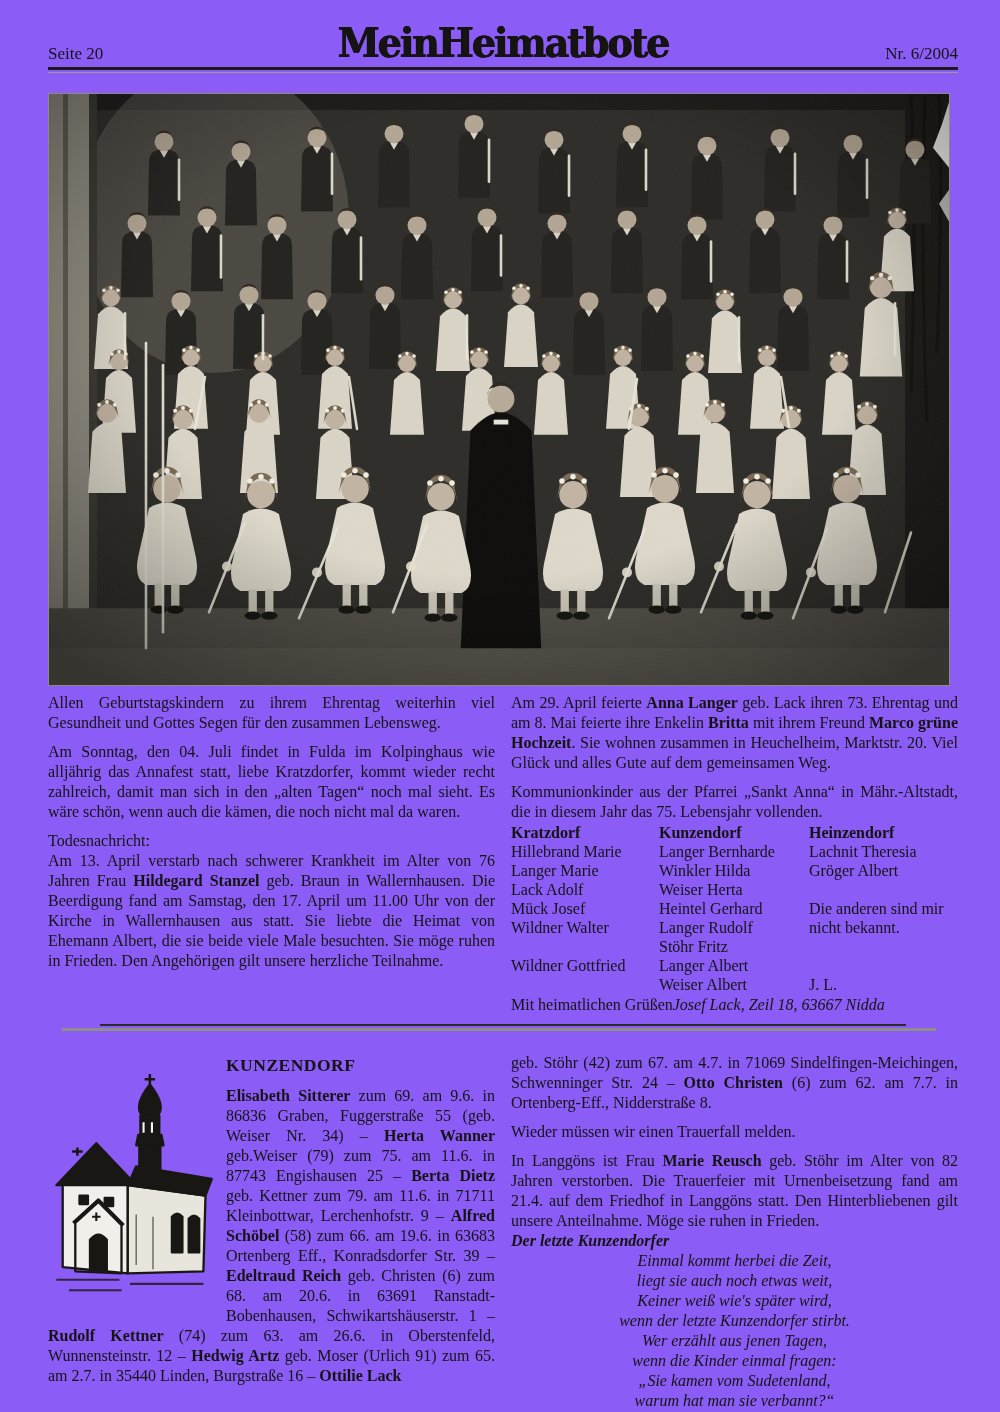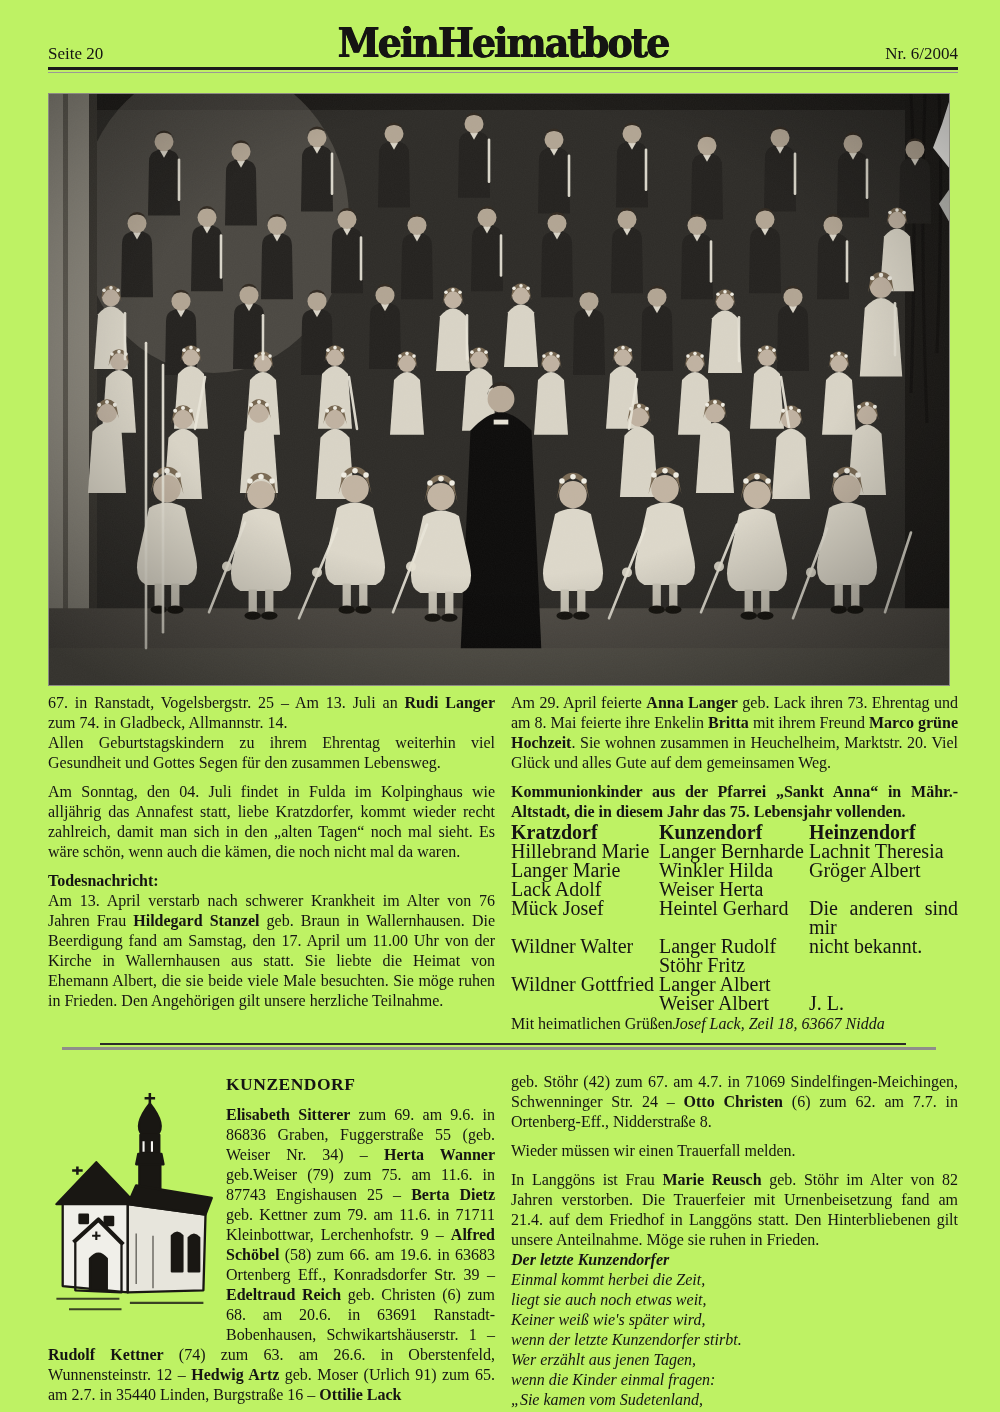--- a/index.html
+++ b/index.html
@@ -1,20 +1,20 @@
 <!DOCTYPE html>
 <html><head>
 <meta charset="utf-8">
 <style>
   html,body{margin:0;padding:0;background:#e8e7e3;}
   .page{
     position:relative;
     width:1000px;height:1412px;
     margin:0 auto;
-    background:#bef264;
+    background:#8b5cf6;
     box-sizing:border-box;
     padding:26px 42px 0 48px;
     font-family:"Liberation Serif","DejaVu Serif",serif;
     color:#151413;
     overflow:hidden;
   }
   
   .hdr{position:relative;height:40px;}
   .hdr .pageno{position:absolute;left:0;bottom:2px;font-size:17px;}
   .hdr .issue{position:absolute;right:0;bottom:2px;font-size:17px;font-family:Liberation Serif, serif;}
@@ -29,42 +29,42 @@
   .rule2{height:1px;background:#9b9a96;margin-top:2px;}
   
   figure.photo{margin:20px 0 0 0;width:902px;height:593px;border:1px solid #8d8a84;box-sizing:border-box;background:#2e2c28;}
   figure.photo svg{display:block;width:100%;height:100%;}
   
   .cols{display:flex;gap:16px;margin-top:7px;}
   .col{flex:1;min-width:0;font-size:16px;line-height:20px;text-align:justify;}
   .col p{margin:0;}
   .col p.sp{margin-top:9px;}
   b{font-weight:bold;}
-  .boldline{font-weight:bold;}
-  
-  .ctable{margin-top:1px;font-size:20px;line-height:19px;}
+  .boldline{font-weight:normal;}
+  
+  .ctable{margin-top:1px;font-size:16px;line-height:19px;}
   .crow{display:flex;}
   .crow .c1{width:148px;flex:none;}
   .crow .c2{width:150px;flex:none;}
   .crow .c3{flex:1;min-width:0;}
   .chead span{font-weight:bold;}
   .jl{}
   .signoff{display:flex;justify-content:flex-start;font-size:16px;line-height:20px;margin-top:1px;}
   .signoff .sig-r{font-style:italic;}
   
   .divider{margin-top:9px;}
   .divider .d1{height:2px;background:#2c2b29;margin:0 52px;}
   .divider .d2{height:3px;background:#8f8e8a;margin:2px 22px 0 14px;}
   
   .lower{margin-top:22px;}
   .church{float:left;width:168px;height:250px;margin:6px 10px 2px 0;}
   .church svg{display:block;width:168px;height:244px;}
   h2.sec{margin:0 0 4px 0;font-size:17.5px;line-height:24px;letter-spacing:.5px;font-weight:bold;text-align:left;}
   .poemtitle{margin:9px 0 0 0;font-weight:bold;font-style:italic;text-align:left;}
-  .poem{margin:9px 0 0 0;font-style:italic;white-space:pre-line;text-align:left;}
+  .poem{margin:9px 0 0 0;font-style:italic;white-space:pre-line;text-align:center;}
 </style>
 </head>
 <body>
 
 <div class="page">
 
   <div class="hdr">
     <span class="pageno">Seite 20</span>
     <h1 class="masthead">MeinHeimatbote</h1>
     <span class="issue">Nr. 6/2004</span>
@@ -246,21 +246,20 @@
 
       <polygon points="900,8 900,74 884,54 893,30" fill="#f5f4f0"></polygon>
       <polygon points="900,96 900,128 890,110" fill="#e9e8e2" opacity="0.8"></polygon>
       <rect width="900" height="593" fill="url(#vig)"></rect>
       <rect width="900" height="593" filter="url(#grain)" opacity="0.13"></rect>
     </svg>
   </figure>
 
   <section class="cols">
     <div class="col">
-      <p><span>67. in Ranstadt, Vogelsbergstr. 25 – Am 13. Juli an </span><b>Rudi Langer</b><span> zum 74. in Gladbeck, Allmannstr. 14.</span></p>
       <p>Allen Geburtstagskindern zu ihrem Ehrentag weiterhin viel Gesundheit und Gottes Segen für den zusammen Lebensweg.</p>
       <p class="sp">Am Sonntag, den 04. Juli findet in Fulda im Kolpinghaus wie alljährig das Annafest statt, liebe Kratzdorfer, kommt wieder recht zahlreich, damit man sich in den „alten Tagen“ noch mal sieht. Es wäre schön, wenn auch die kämen, die noch nicht mal da waren.</p>
       <p class="sp boldline">Todesnachricht:</p>
       <p><span>Am 13. April verstarb nach schwerer Krankheit im Alter von 76 Jahren Frau </span><b>Hildegard Stanzel</b><span> geb. Braun in Wallernhausen. Die Beerdigung fand am Samstag, den 17. April um 11.00 Uhr von der Kirche in Wallernhausen aus statt. Sie liebte die Heimat von Ehemann Albert, die sie beide viele Male besuchten. Sie möge ruhen in Frieden. Den Angehörigen gilt unsere herzliche Teilnahme.</span></p>
     </div>
     <div class="col">
       <p><span>Am 29. April feierte </span><b>Anna Langer</b><span> geb. Lack ihren 73. Ehrentag und am 8. Mai feierte ihre Enkelin </span><b>Britta</b><span> mit ihrem Freund </span><b>Marco grüne Hochzeit</b><span>. Sie wohnen zusammen in Heuchelheim, Marktstr. 20. Viel Glück und alles Gute auf dem gemeinsamen Weg.</span></p>
       <p class="sp boldline">Kommunionkinder aus der Pfarrei „Sankt Anna“ in Mähr.-Altstadt, die in diesem Jahr das 75. Lebensjahr vollenden.</p>
       <div class="ctable">
         <div class="crow chead">

